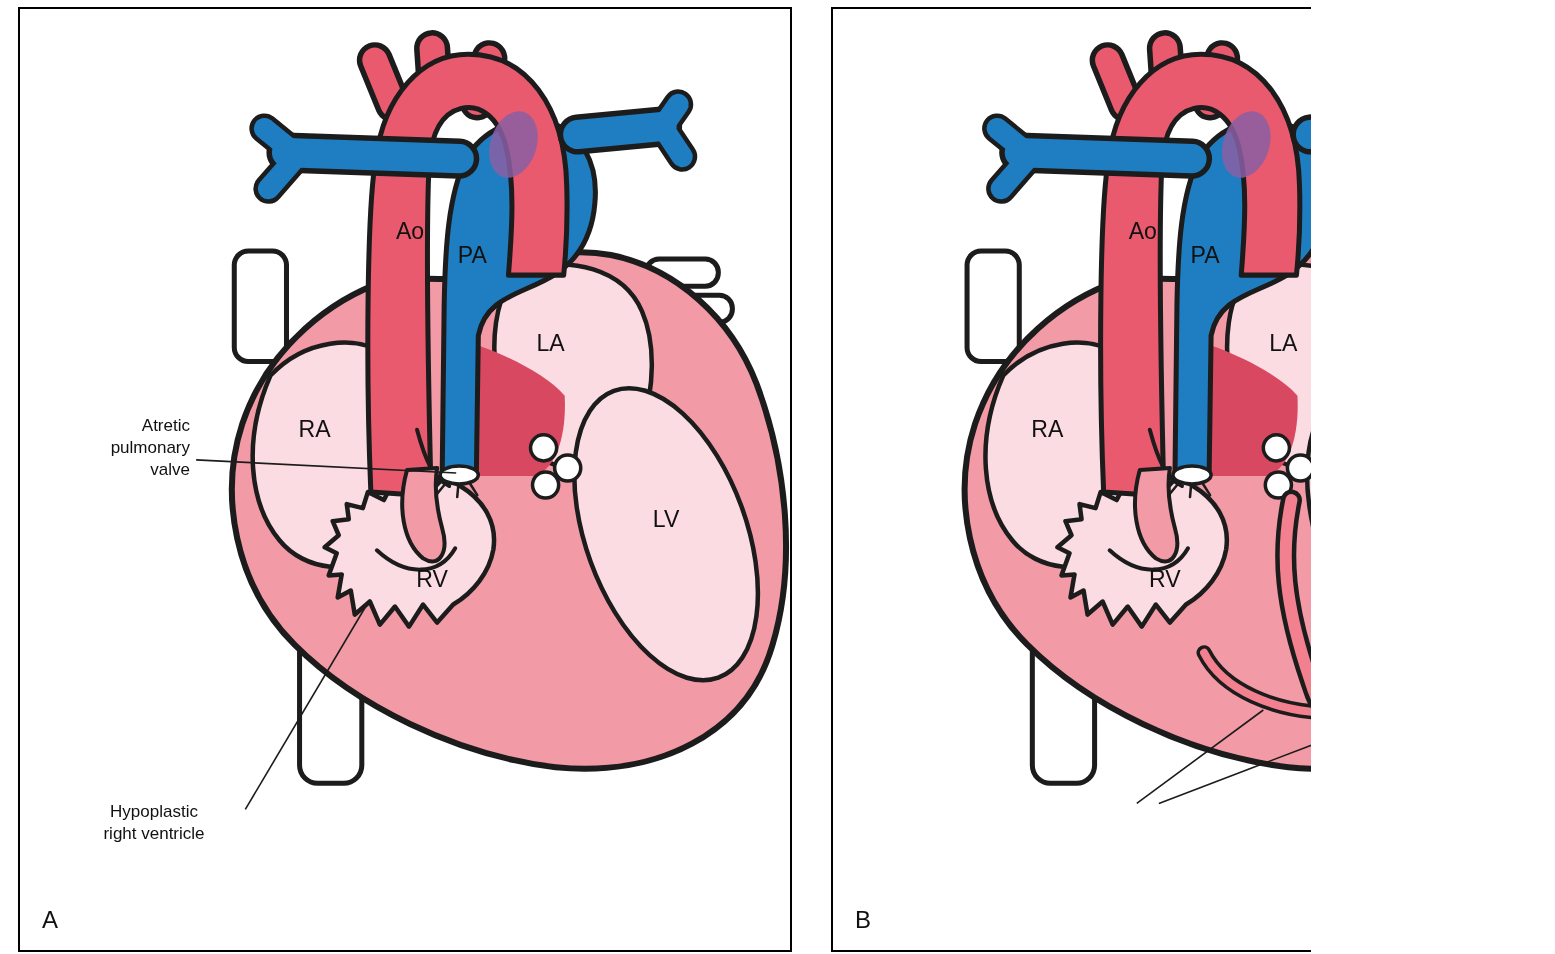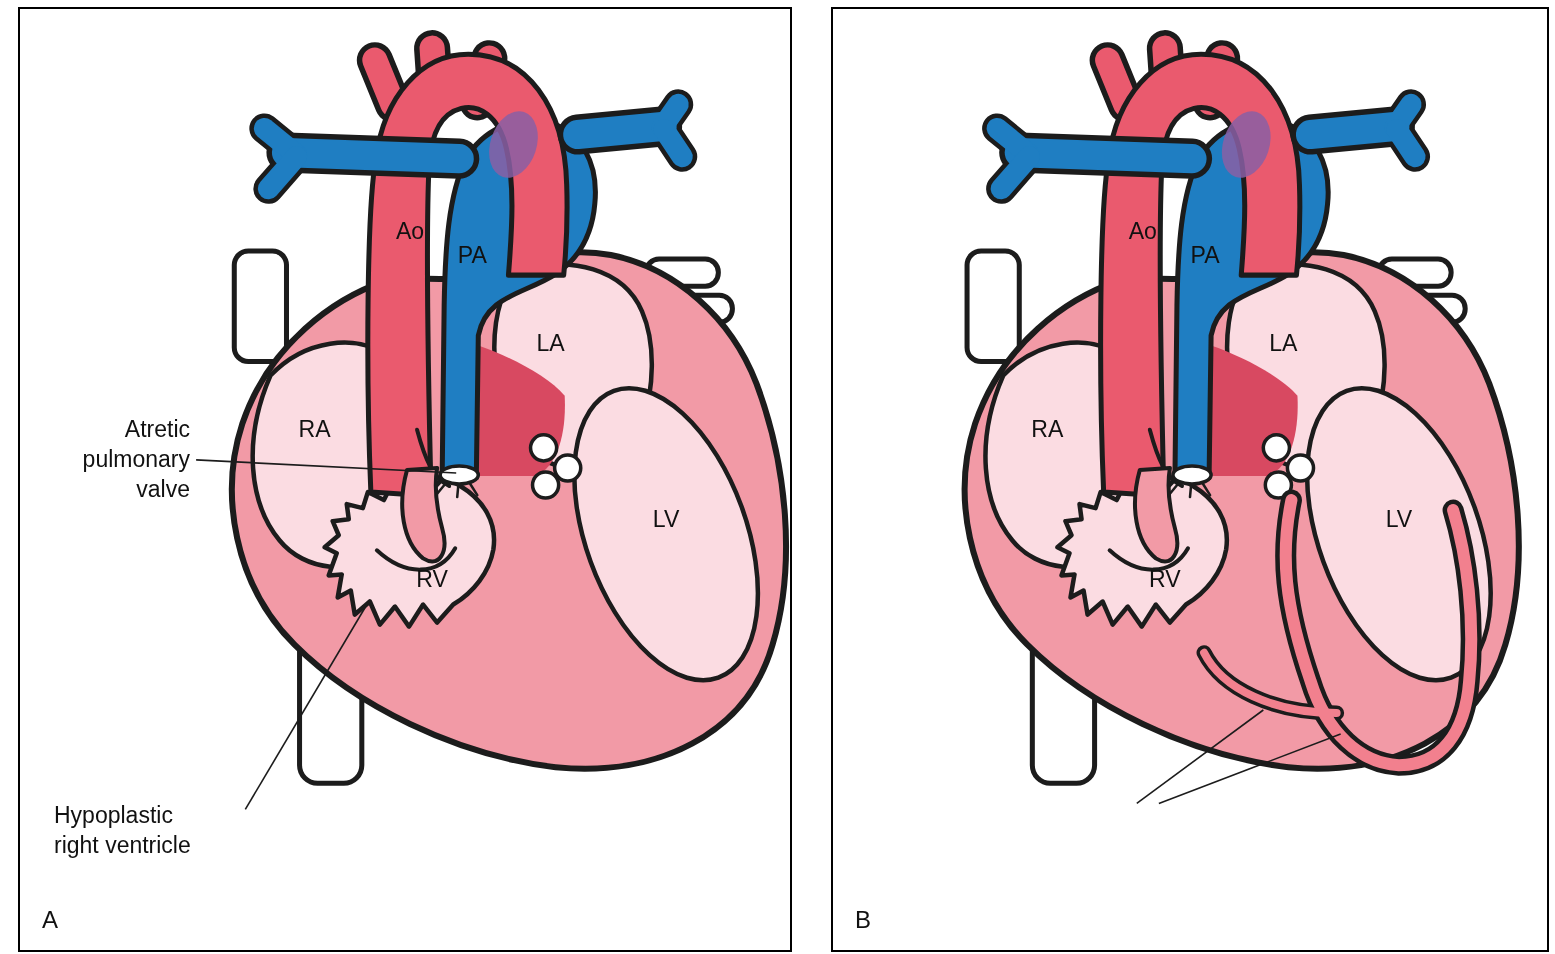--- a/index.html
+++ b/index.html
@@ -1,16 +1,16 @@
 <!DOCTYPE html>
 <html style="--artery-red: #EA5A6E; --vein-blue: #1F7EC2; --heart-pink: #F29AA6; --chamber-pink: #FBDCE2; --deep-red: #D84961; --crossing-purple: #8A5FA5; --fistula-pink: #F2808E; --outline: #1C1C1C;"><head>
 <meta charset="utf-8">
 <style>
   html,body{margin:0;padding:0;background:#fff;}
-  #stage{position:relative;width:1555px;height:954px;background:#fff;overflow:hidden;
+  #stage{position:relative;width:1311px;height:954px;background:#fff;overflow:hidden;
          font-family:"Liberation Sans",sans-serif;}
   .panel{position:absolute;background:#fff;border:2px solid #000;}
   .art{position:absolute;left:0;top:0;width:100%;height:100%;display:block;}
 
   
   .white-vessel{fill:#fff;stroke:var(--outline,#1C1C1C);stroke-width:5;}
   .heart-fill{fill:var(--heart-pink,#F29AA6);stroke:var(--outline,#1C1C1C);stroke-width:6;stroke-linejoin:round;}
   .chamber{fill:var(--chamber-pink,#FBDCE2);stroke:var(--outline,#1C1C1C);stroke-width:4.5;stroke-linejoin:round;}
   .jag{stroke-linejoin:round;}
   .dark-red{fill:var(--deep-red,#D84961);}
@@ -21,23 +21,23 @@
   .b-line{stroke:var(--vein-blue,#1F7EC2);fill:none;stroke-linecap:round;}
   .detail{fill:none;stroke:var(--outline,#1C1C1C);stroke-width:4;stroke-linecap:round;}
   .tongue{fill:var(--heart-pink,#F29AA6);stroke:var(--outline,#1C1C1C);stroke-width:4;stroke-linejoin:round;}
   .valve-white{fill:#fff;stroke:var(--outline,#1C1C1C);stroke-width:3.5;}
   .tick{stroke:var(--outline,#1C1C1C);stroke-width:2.5;stroke-linecap:round;}
   .crossing{fill:var(--crossing-purple,#8A5FA5);opacity:.85;}
   .fist-o{stroke:var(--outline,#1C1C1C);fill:none;stroke-linecap:round;}
   .fist-i{stroke:var(--fistula-pink,#F2808E);fill:none;stroke-linecap:round;}
   .leader{stroke:var(--outline,#1C1C1C);stroke-width:1.6;}
   .chamber-label{font-family:"Liberation Sans",sans-serif;font-size:23px;fill:#111;text-anchor:middle;}
-  .ann{position:absolute;font-size:23px;line-height:1.3;color:#111;white-space:pre-line;}
+  .ann{position:absolute;font-size:17px;line-height:1.3;color:#111;white-space:pre-line;}
   .right{text-align:right;}
-  .center{text-align:left;}
+  .center{text-align:center;}
   .panel-letter{position:absolute;left:22px;bottom:16px;font-size:24px;color:#111;}
 </style>
 </head>
 <body>
 
 <div id="stage">
 
   <svg width="0" height="0" style="position:absolute" aria-hidden="true">
     <defs>
       <g id="heart-base">

